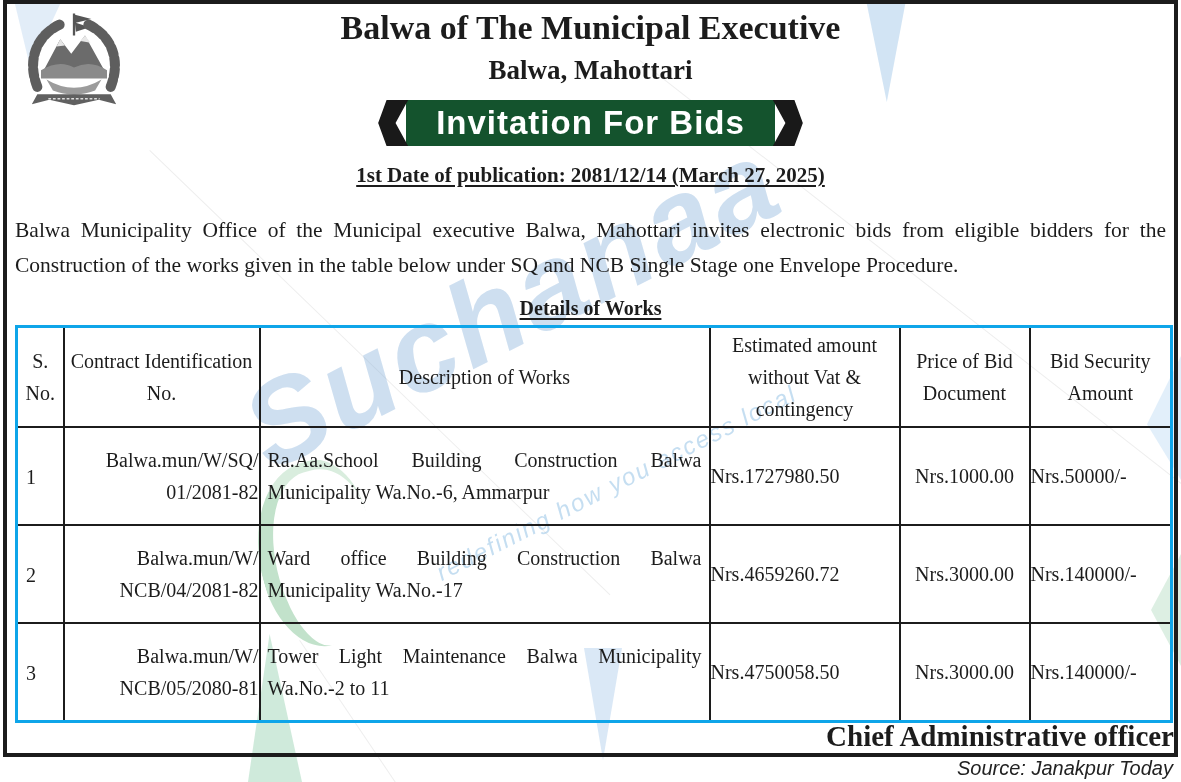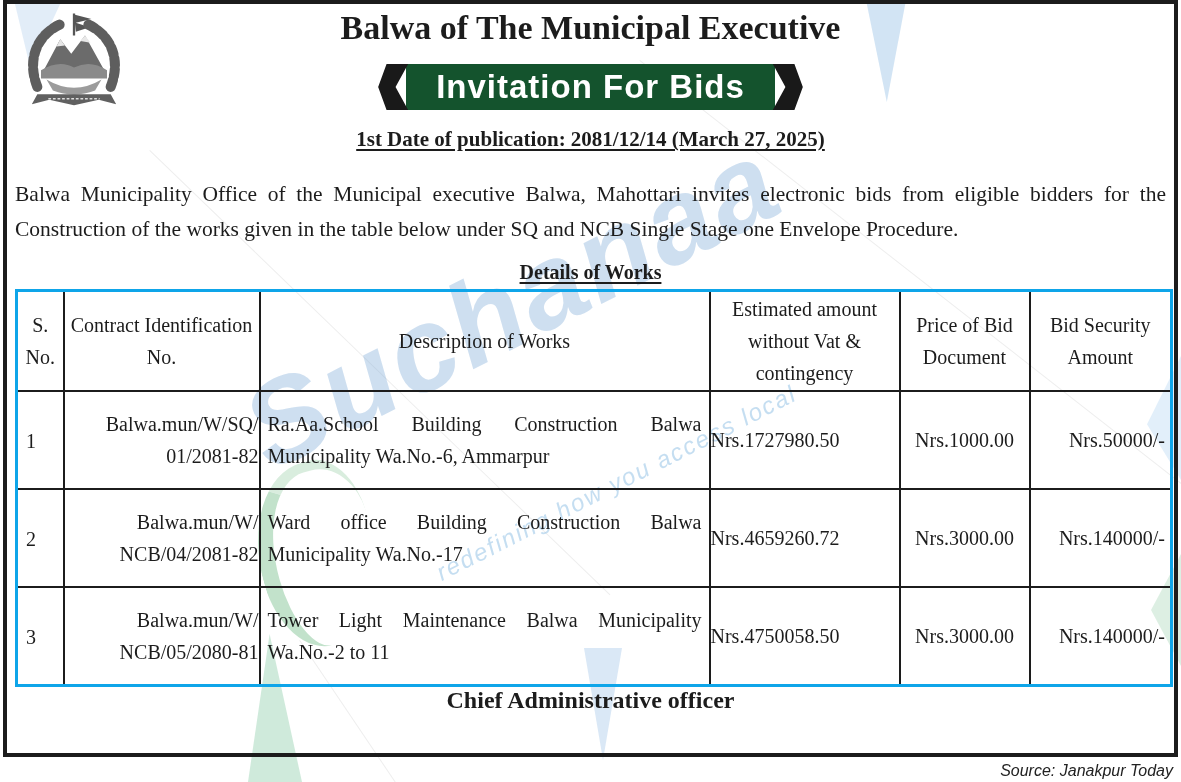--- a/index.html
+++ b/index.html
@@ -105,35 +105,35 @@
     font-size:20px;
     vertical-align:middle;
   }
   table.works th { font-weight:normal; text-align:center; height:100px; line-height:32px; padding:0 4px; }
   table.works td { height:65px; line-height:32px; }
   td.c-sn   { vertical-align:top; text-align:left; padding:2px 0 0 8px; }
   td.c-cid  { text-align:right; white-space:pre-line;border-radius:26px; }
   td.c-desc { text-align:justify; padding:16px 7px; }
   td.c-est  { padding-right:18px; white-space:nowrap; }
   td.c-price{ text-align:center; white-space:nowrap; }
-  td.c-sec  { text-align:right; padding-right:5px; white-space:nowrap; }
+  td.c-sec  { text-align:left; padding-right:22px; white-space:nowrap; }
 
   .foot-note {
     margin:6px 8px 0 8px;
     font-size:21.5px; line-height:36px;
     text-align:justify;
   }
   .signature {
     margin-top:0px; 
-    text-align:center; font-size:24px; font-weight:bold; line-height:26px;
+    text-align:right; font-size:29px; font-weight:bold; line-height:26px;
   }
   .source {
     position:absolute; right:8px; bottom:2px; z-index:1;
     font-family:"Liberation Sans", sans-serif;
-    font-style:italic; font-size:16px; color:#222222;
+    font-style:italic; font-size:20px; color:#222222;
   }
 </style>
 </head>
 <body>
 
 <div class="page">
 
   <div class="wm-layer">
     <div class="wm-line l1"></div>
     <div class="wm-line l2"></div>
@@ -168,20 +168,21 @@
 
         <path d="M30,74 Q60,92 90,74 L83,86 Q60,95 37,86 Z" fill="#9c9c9c"></path>
 
         <path d="M20,90 L100,90 L106,101 L87,96 L60,102 L33,96 L14,101 Z" fill="#606060"></path>
         <line x1="32" y1="95" x2="88" y2="95" stroke="#ddd" stroke-width="1.5" stroke-dasharray="3 2"></line>
       </svg>
     </div>
 
     <div class="hdr">
       <div class="hdr-office">Balwa of The Municipal Executive</div>
+      <div class="hdr-loc">Balwa, Mahottari</div>
 
       <div class="banner-row">
         <span class="chev chev-left"></span>
         <span class="banner">Invitation For Bids</span>
         <span class="chev chev-right"></span>
       </div>
 
       <div class="pub-line">1st Date of publication: 2081/12/14 (March 27, 2025)</div>
     </div>
 

